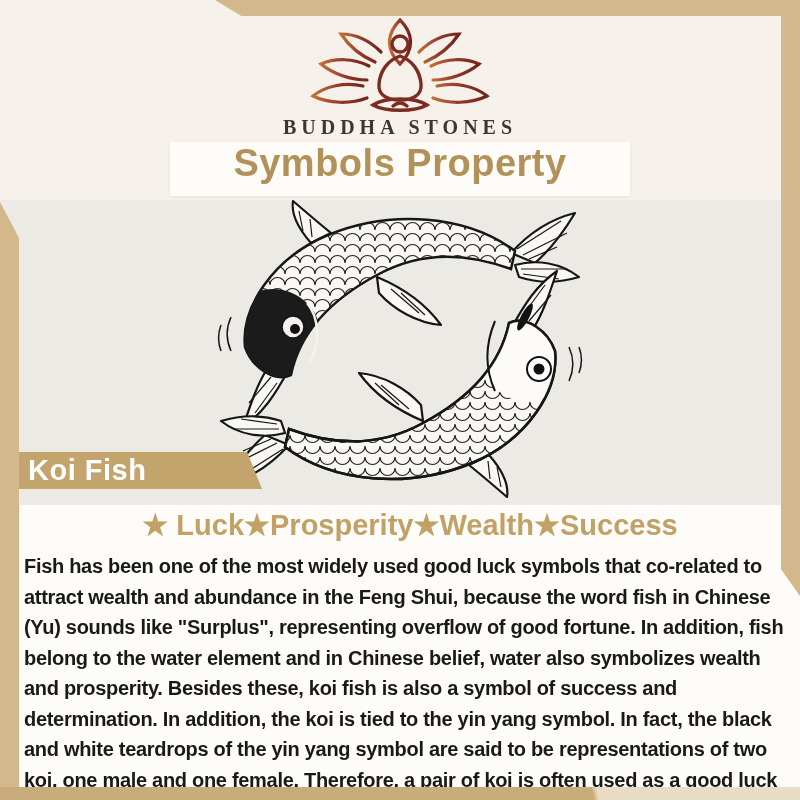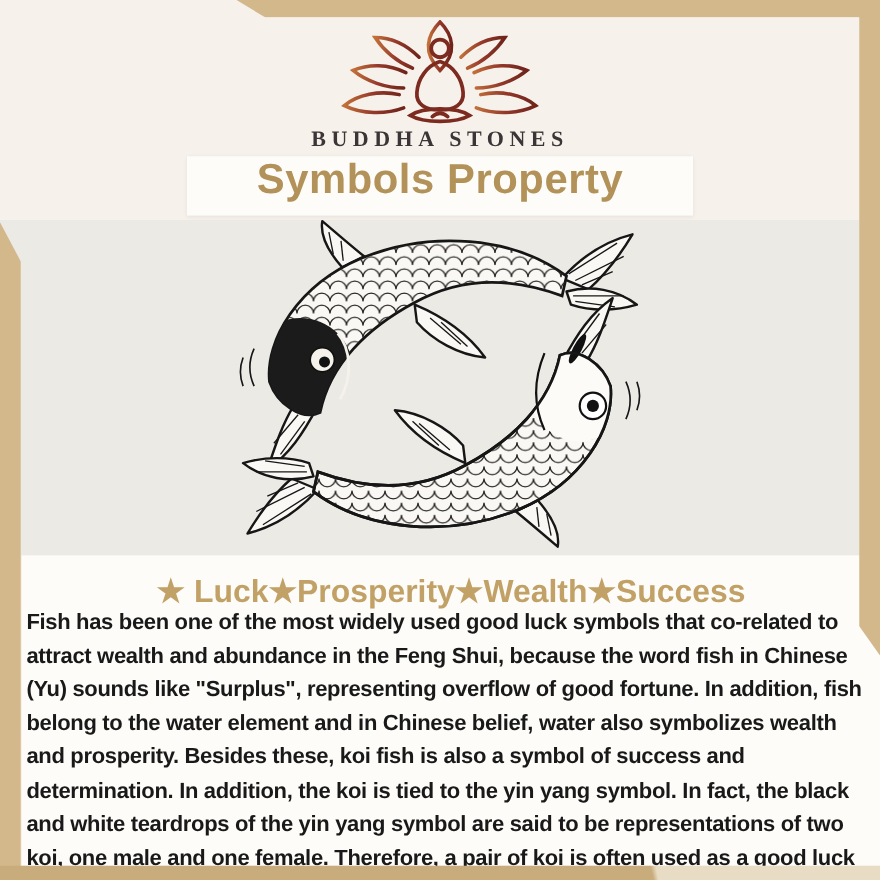--- a/index.html
+++ b/index.html
@@ -41,21 +41,21 @@
   
   .koi-banner{
     position:absolute;left:14px;top:452px;width:248px;height:37px;
     background:#c4a46d;clip-path:polygon(0 0,94% 0,100% 100%,0 100%);
     color:#ffffff;font-size:29px;font-weight:700;line-height:37px;
     padding-left:14px;box-sizing:border-box;letter-spacing:.5px;
   }
   
   .keywords{
     position:absolute;left:20px;top:508px;width:780px;text-align:center;
-    font-size:29px;font-weight:700;color:#c2a166;margin-top:12px;
+    font-size:29px;font-weight:700;color:#c2a166;
   }
   .body-text{
     position:absolute;left:24px;top:551px;width:764px;margin:0;
     font-size:20px;font-weight:700;line-height:30.5px;color:#191919;
     letter-spacing:-0.3px;
   }
 </style>
 </head>
 <body>
 
@@ -156,20 +156,23 @@
       <use href="#fishBase"></use>
     </g>
     <circle cx="332" cy="158" r="46" fill="#fcfbf8" clip-path="url(#clipB)"></circle>
     <path d="M300 124 C290 148 290 172 300 194" fill="none" stroke="#111" stroke-width="2"></path>
     <ellipse cx="330" cy="120" rx="4" ry="15" transform="rotate(28 330 120)" fill="#111"></ellipse>
     <circle cx="344" cy="172" r="12" fill="#ffffff" stroke="#111" stroke-width="2"></circle>
     <circle cx="344" cy="172" r="5.5" fill="#111"></circle>
     <use href="#bodyPath" transform="rotate(180 205 152)" fill="none" stroke="#161616" stroke-width="2.5"></use>
   </svg>
 
+  <div class="koi-banner">
+    <span>Koi Fish</span>
+  </div>
 
   <div class="keywords">★ Luck★Prosperity★Wealth★Success</div>
 
   <p class="body-text">Fish has been one of the most widely used good luck symbols that co-related to attract wealth and abundance in the Feng Shui, because the word fish in Chinese (Yu) sounds like "Surplus", representing overflow of good fortune. In addition, fish belong to the water element and in Chinese belief, water also symbolizes wealth and prosperity. Besides these, koi fish is also a symbol of success and determination. In addition, the koi is tied to the yin yang symbol. In fact, the black and white teardrops of the yin yang symbol are said to be representations of two koi, one male and one female. Therefore, a pair of koi is often used as a good luck symbol for a happy marriage.</p>
 
   <div class="f-top"></div>
   <div class="f-right"></div>
   <div class="f-left"></div>
   <div class="f-bottom"></div>
 

